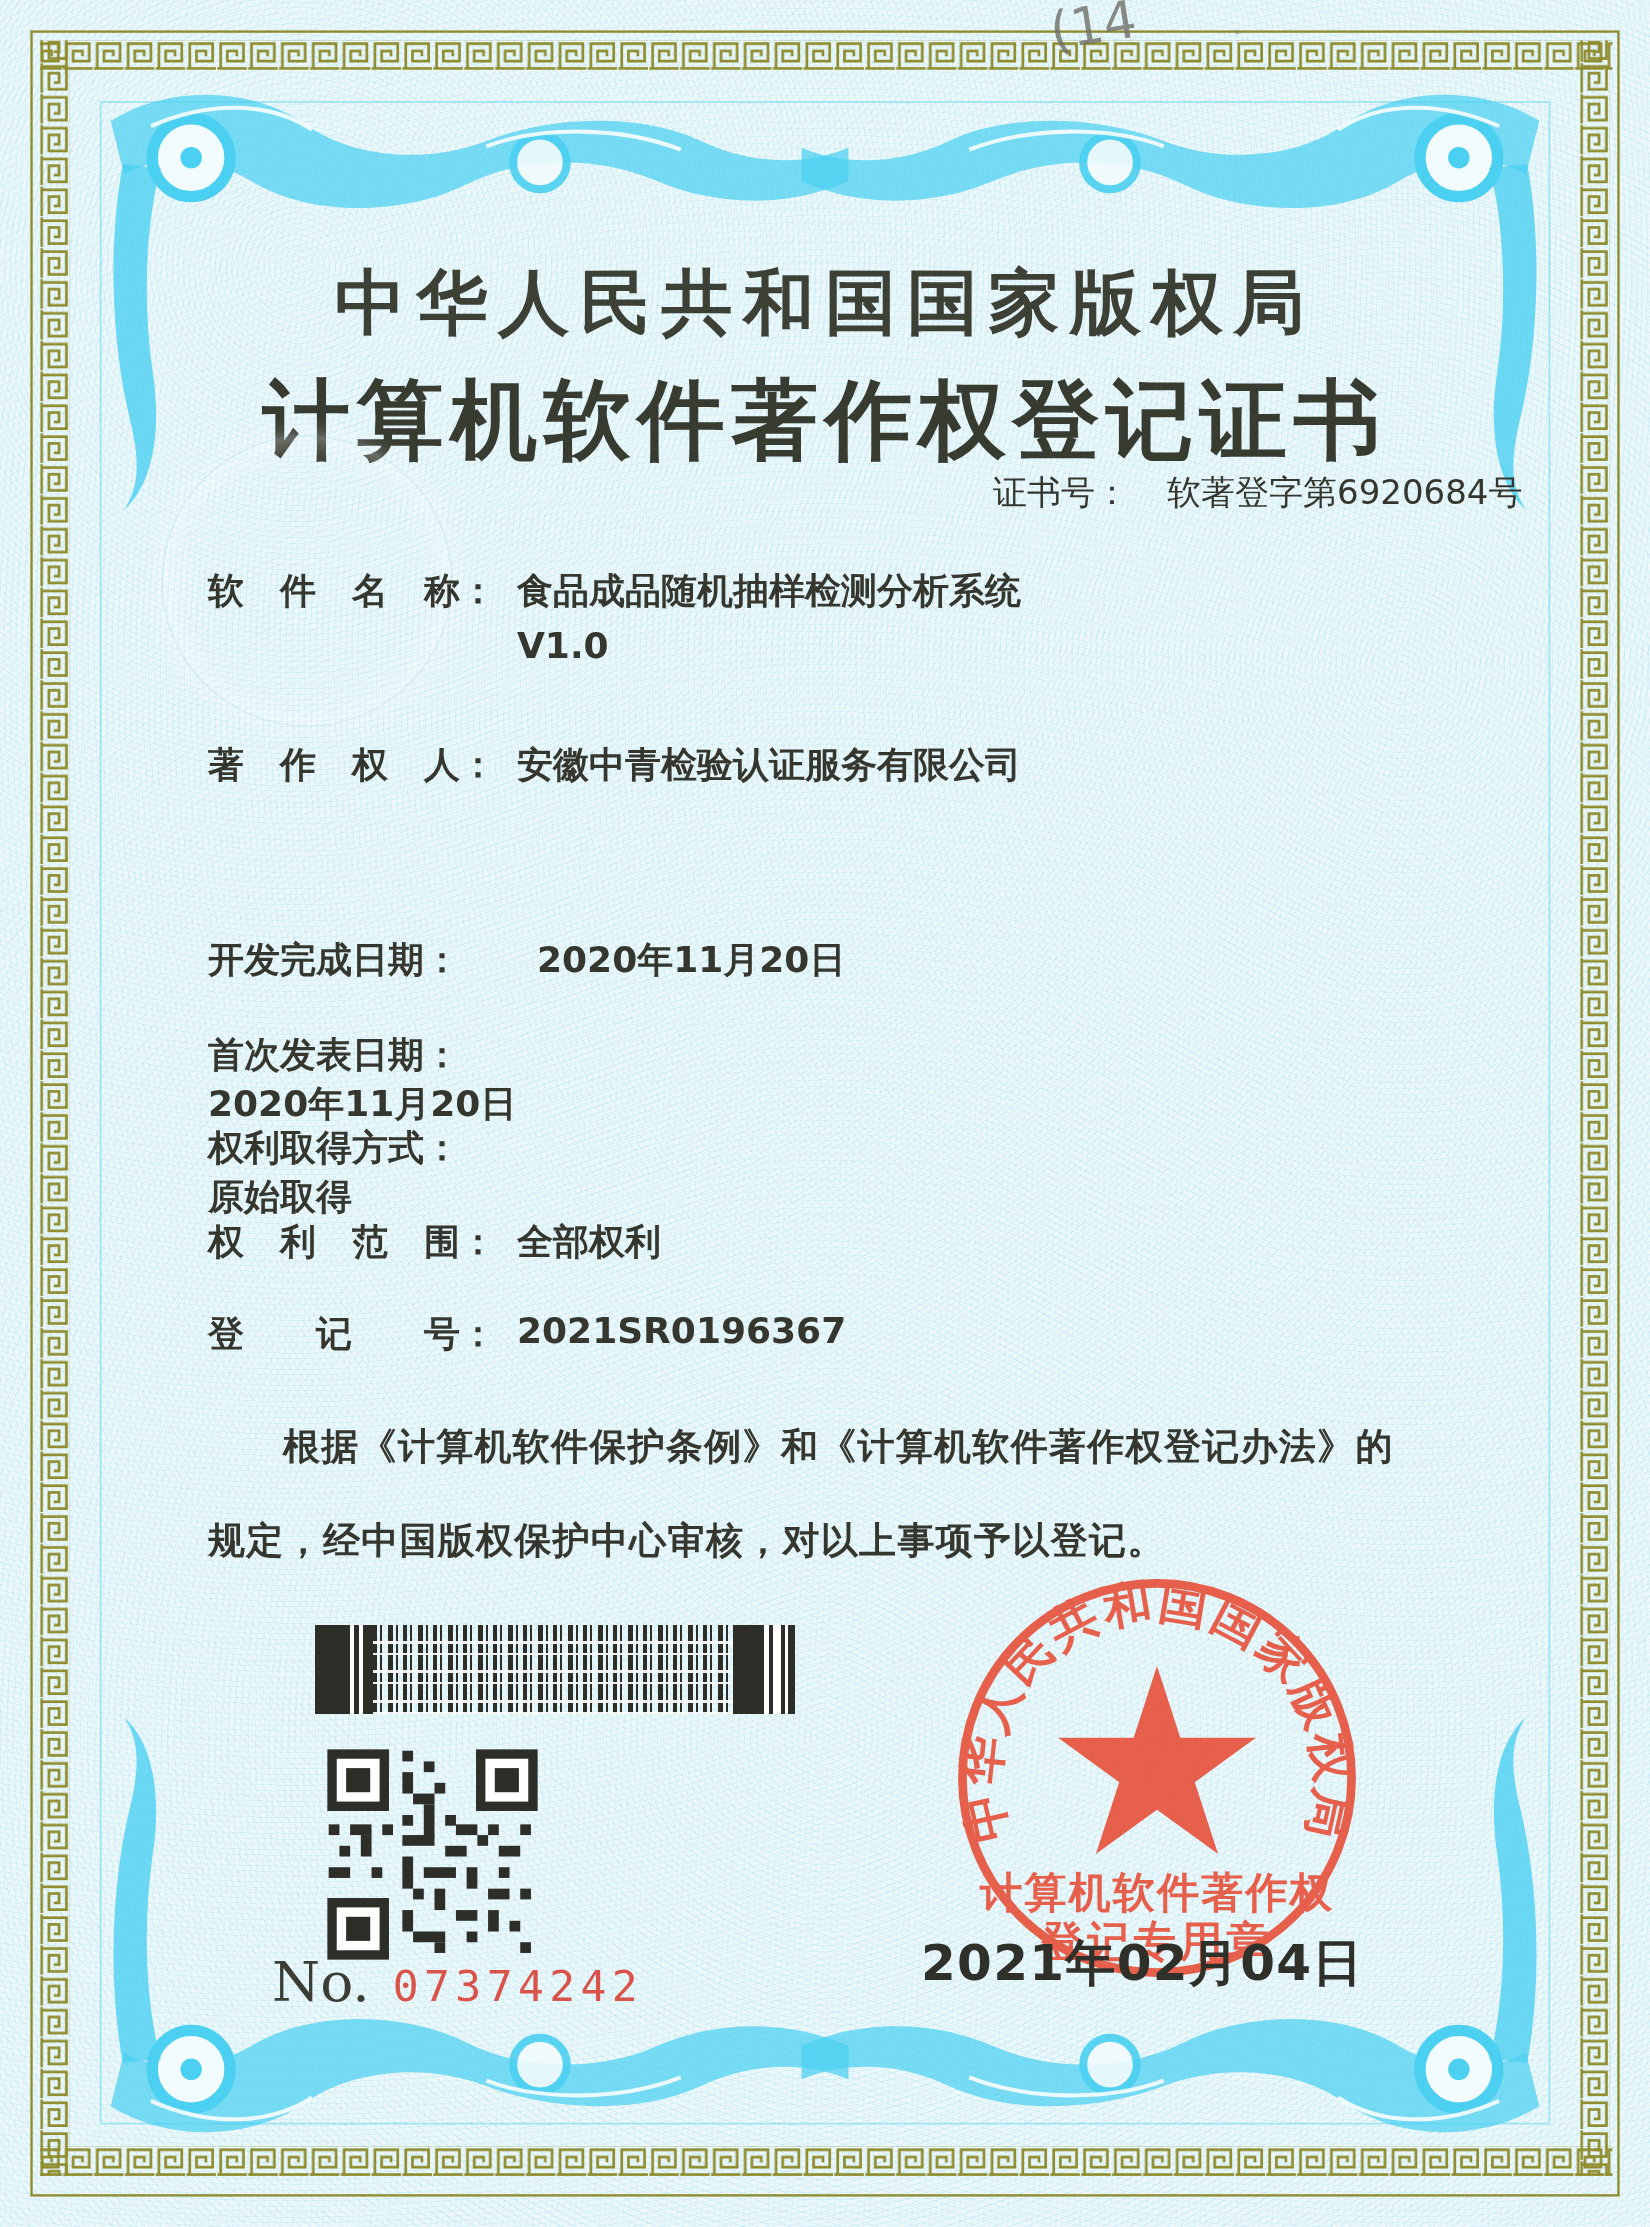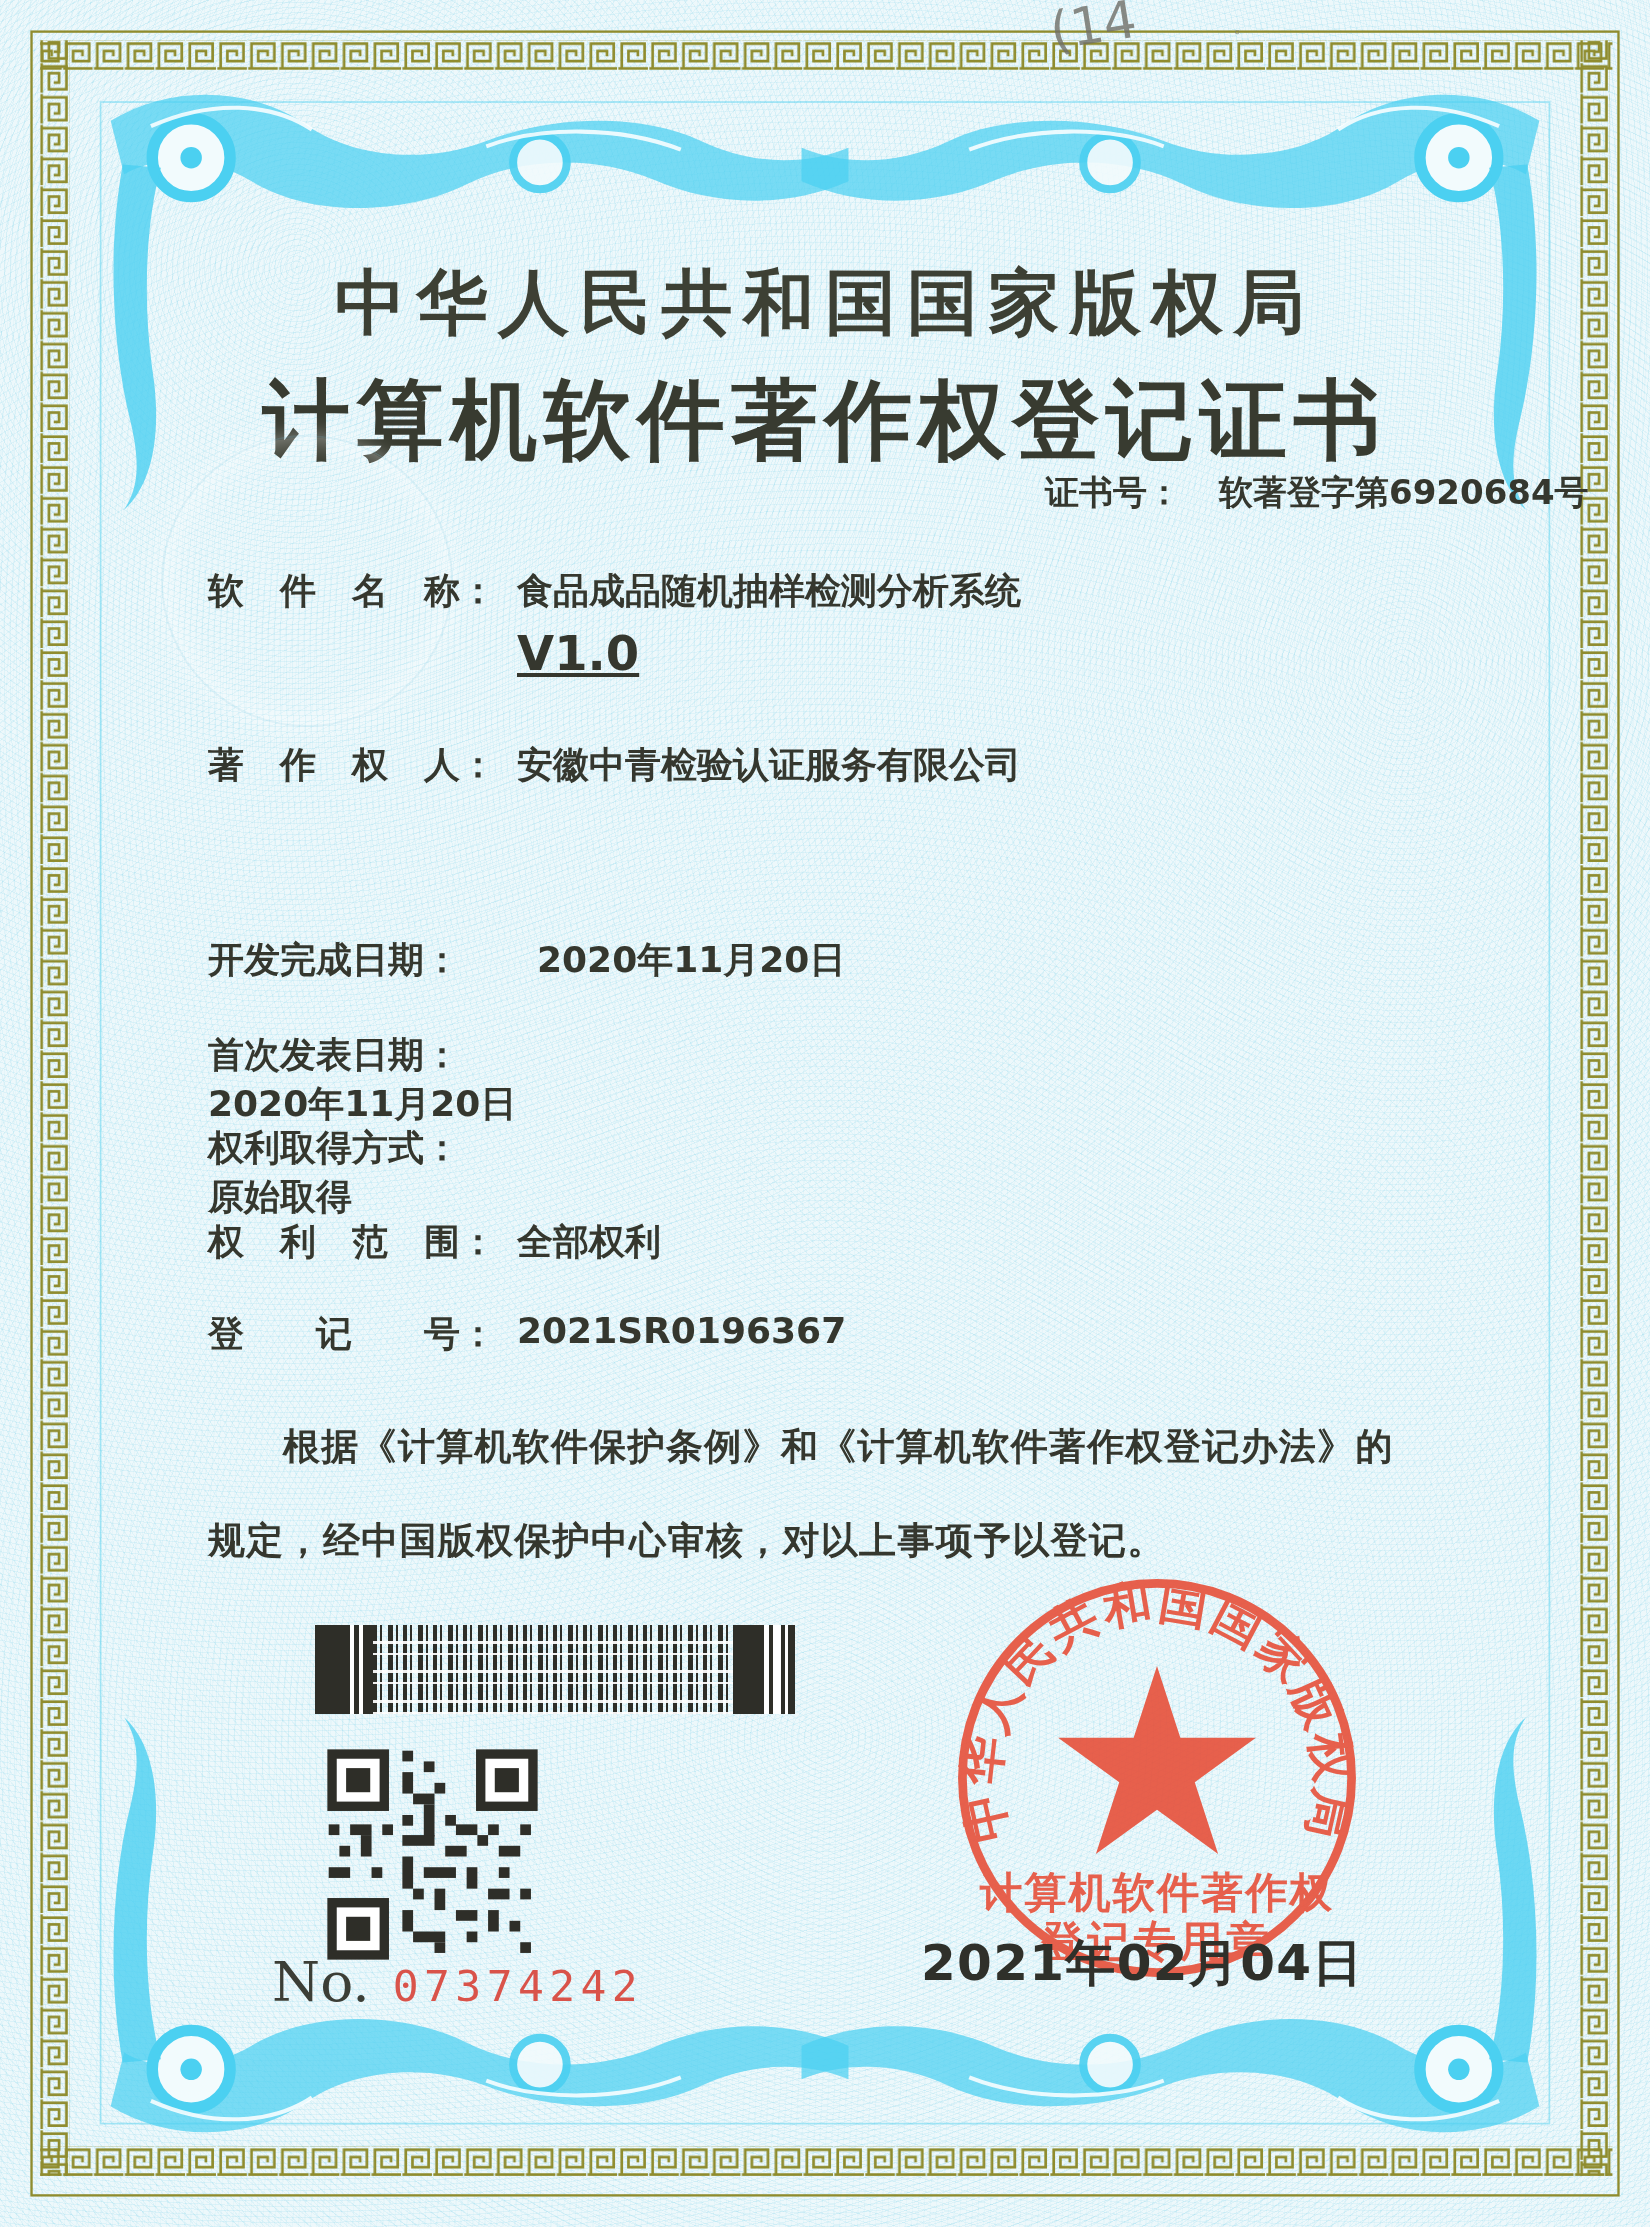--- a/index.html
+++ b/index.html
@@ -19,25 +19,25 @@
 
   .handwriting{left:1050px;top:-5.4px;font-size:52px;color:#6f6f68;
     transform:rotate(-9deg);font-family:"DejaVu Sans",sans-serif;opacity:.8;}
   .handwriting-dot{left:1233px;top:12px;font-size:20px;color:#7a7a72;opacity:.8;}
 
   .title{left:0;top:256px;width:1650px;text-align:center;font-size:71px;font-weight:700;
     letter-spacing:10.7px;color:#3d4034;white-space:nowrap;}
   .subtitle{left:0;top:362px;width:1650px;text-align:center;font-size:87px;font-weight:700;
     letter-spacing:6.7px;color:#383b30;white-space:nowrap;}
 
-  .certno{left:1045px;top:470px;display:flex;gap:38px;font-size:34px;font-weight:700;white-space:nowrap;}
+  .certno{left:993px;top:470px;display:flex;gap:38px;font-size:34px;font-weight:400;white-space:nowrap;}
 
   .row{position:absolute;left:208px;display:flex;font-size:36px;font-weight:700;white-space:nowrap;}
   .row .lbl{width:309px;flex:none;}
-  .r0{top:567px;} .r0b{left:517px;top:625px;font-size:48px;font-weight:700;text-decoration:underline;}
+  .r0{top:567px;} .r0b{left:517px;top:625px;font-size:36px;font-weight:700;}
   .r1{top:741px;} .r2{top:936px;gap:20px;} .r3{top:1031px;flex-direction:column;} .r4{top:1124px;flex-direction:column;} .r5{top:1218px;} .r6{top:1310px;}
 
   .para{left:208px;width:1261px;font-size:37px;font-weight:700;letter-spacing:1.3px;white-space:nowrap;}
   .p1{top:1422px;padding-left:75px;}
   .p2{top:1516px;}
 
   .emboss{left:161px;top:435px;width:288px;height:288px;border-radius:50%;
     border:2px solid rgba(190,225,238,.55);
     box-shadow:inset 0 0 31px rgba(255,255,255,.95), 0 0 19px rgba(255,255,255,.7);opacity:.55;}
 

